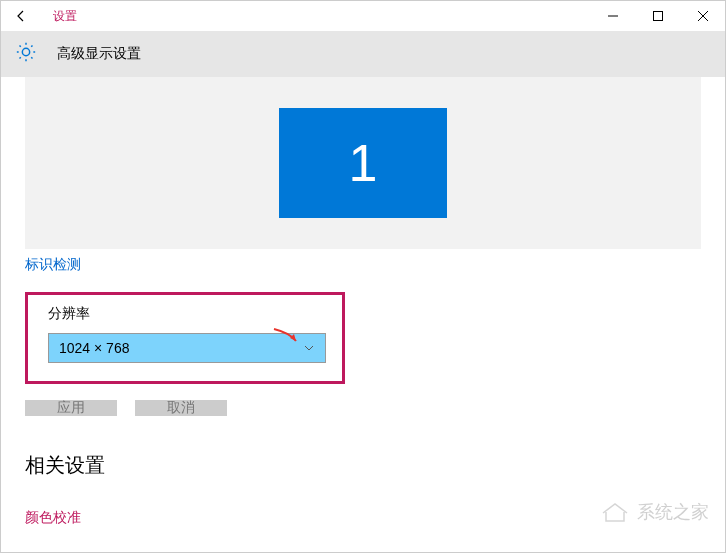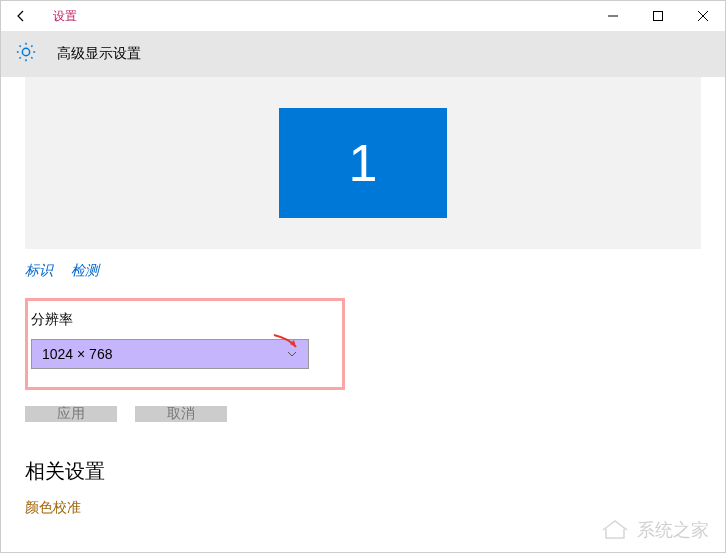--- a/index.html
+++ b/index.html
@@ -75,46 +75,44 @@
       height: 110px;
       background: #0078d7;
       color: #fff;
       display: flex;
       align-items: center;
       justify-content: center;
       font-size: 52px;
       font-weight: 300;
     }
     .links-row {
-      margin-top: 13px;
-      display: flex;
-      gap: 18px;
-      font-style: italic;
+      margin-top: 7px;
+      display: flex;
     }
     .link {
       color: #0066cc;
       font-size: 14px;
       cursor: pointer;
     }
     .highlight-box {
-      border: 3px solid #fca5a5;
+      border: 3px solid #be185d;
       margin-top: 18px;
-      padding: 10px 10px 18px 3px;
+      padding: 10px 10px 18px 20px;
       width: 320px;
       position: relative;
     }
     .section-label {
       font-size: 14px;
       margin-bottom: 10px;
     }
     .dropdown {
       width: 278px;
       height: 30px;
       border: 1px solid #999;
-      background: #c4b5fd;
+      background: #7dd3fc;
       display: flex;
       align-items: center;
       justify-content: space-between;
       padding: 0 10px;
       cursor: pointer;
       font-size: 14px;
     }
     .arrow-cursor {
       position: absolute;
       right: 40px;
@@ -138,34 +136,34 @@
       align-items: center;
       justify-content: center;
       font-family: inherit;
     }
     .related-heading {
       font-size: 20px;
       font-weight: normal;
       margin-top: 36px;
     }
     .related-link {
-      color: #a16207;
-      font-size: 14px;
-      margin-top: 14px;
+      color: #be185d;
+      font-size: 14px;
+      margin-top: 30px;
       cursor: pointer;
       font-family: Liberation Serif, serif;
     }
     .watermark {
       position: absolute;
       right: 16px;
-      bottom: 10px;
+      bottom: 28px;
       color: rgba(120,120,120,0.35);
       font-size: 18px;
       display: flex;
-      align-items: flex-start;
+      align-items: center;
       gap: 6px;
     }
     .watermark svg { opacity: 0.35; }
   </style>
 </head>
 <body>
 
 <div class="titlebar">
   <div class="back">
     <svg width="14" height="14" viewBox="0 0 14 14">

